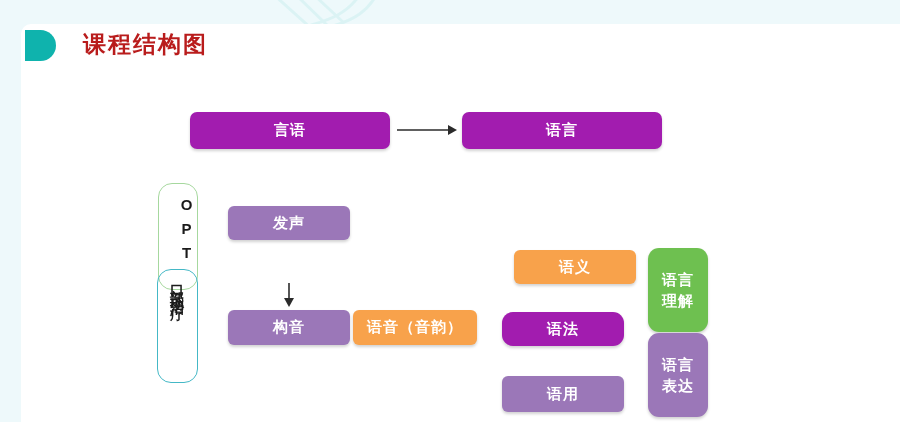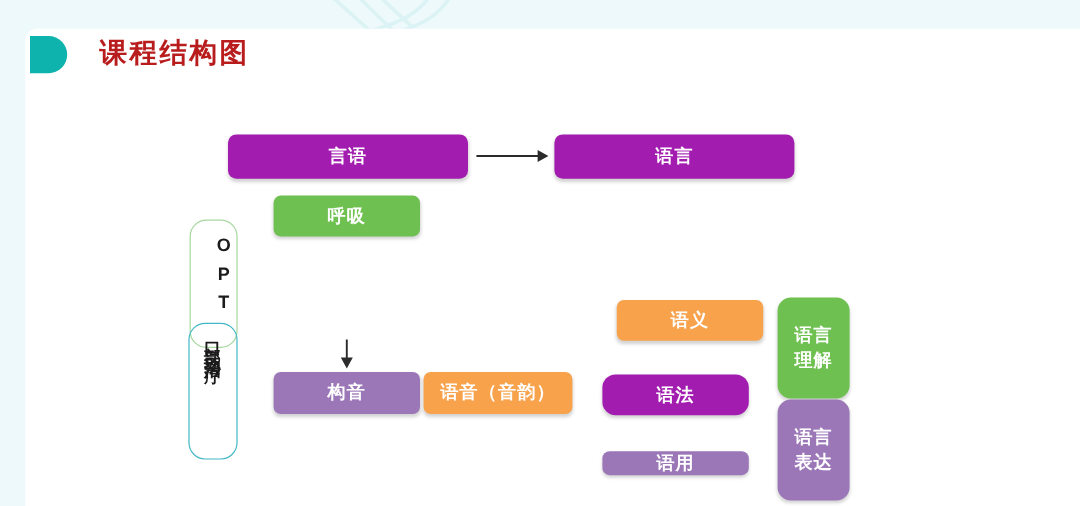--- a/index.html
+++ b/index.html
@@ -142,38 +142,38 @@
 
   <div class="node teal wide" style="left:190px; top:112px; width:200px; height:37px;">言语</div>
 
   <svg class="arrow-svg" style="left:396px; top:122px;" width="64" height="16">
     <line x1="1" y1="8" x2="53" y2="8" stroke="#2b2b2b" stroke-width="1.6"></line>
     <path d="M52,3 L61,8 L52,13 Z" fill="#2b2b2b"></path>
   </svg>
 
   <div class="node teal wide" style="left:462px; top:112px; width:200px; height:37px;">语言</div>
 
-  <div class="node green" style="left:228px; top:163px; width:122px; height:34px;">呼吸</div>
+  <div class="node purple" style="left:228px; top:206px; width:122px; height:34px;">发声</div>
 
   <svg class="arrow-svg" style="left:281px; top:283px;" width="16" height="25">
     <line x1="8" y1="0" x2="8" y2="16" stroke="#2b2b2b" stroke-width="1.6"></line>
     <path d="M3,15 L8,24 L13,15 Z" fill="#2b2b2b"></path>
   </svg>
 
   <div class="node orange" style="left:353px; top:310px; width:124px; height:35px;">语音（音韵）</div>
   <div class="node purple" style="left:228px; top:310px; width:122px; height:35px;">构音</div>
 
   <div class="pill pill-opt"></div>
   <div class="pill pill-oral">
     <div class="vtext vtext-oral">口部运动治疗</div>
   </div>
   <div class="vtext vtext-opt" style="left:178px; top:196px; transform:none; position:absolute;">OPT</div>
 
   <div class="node orange" style="left:514px; top:250px; width:122px; height:34px;">语义</div>
   <div class="node teal" style="left:502px; top:312px; width:122px; height:34px;border-radius:11px;">语法</div>
-  <div class="node purple" style="left:502px; top:376px; width:122px; height:20px;">语用</div>
+  <div class="node purple" style="left:502px; top:376px; width:122px; height:36px;">语用</div>
 
   <div class="node green tall" style="left:648px; top:248px; width:60px; height:84px;">语言
 理解</div>
   <div class="node purple tall" style="left:648px; top:333px; width:60px; height:84px;">语言
 表达</div>
 
 </div>
 
 </body></html>

